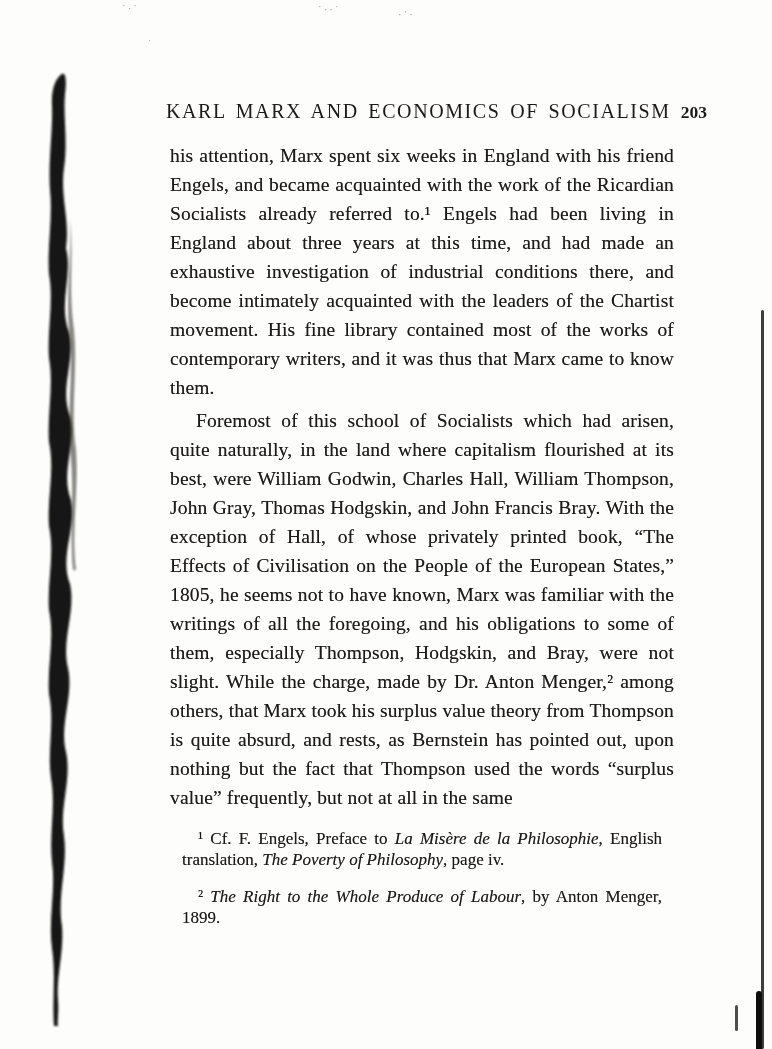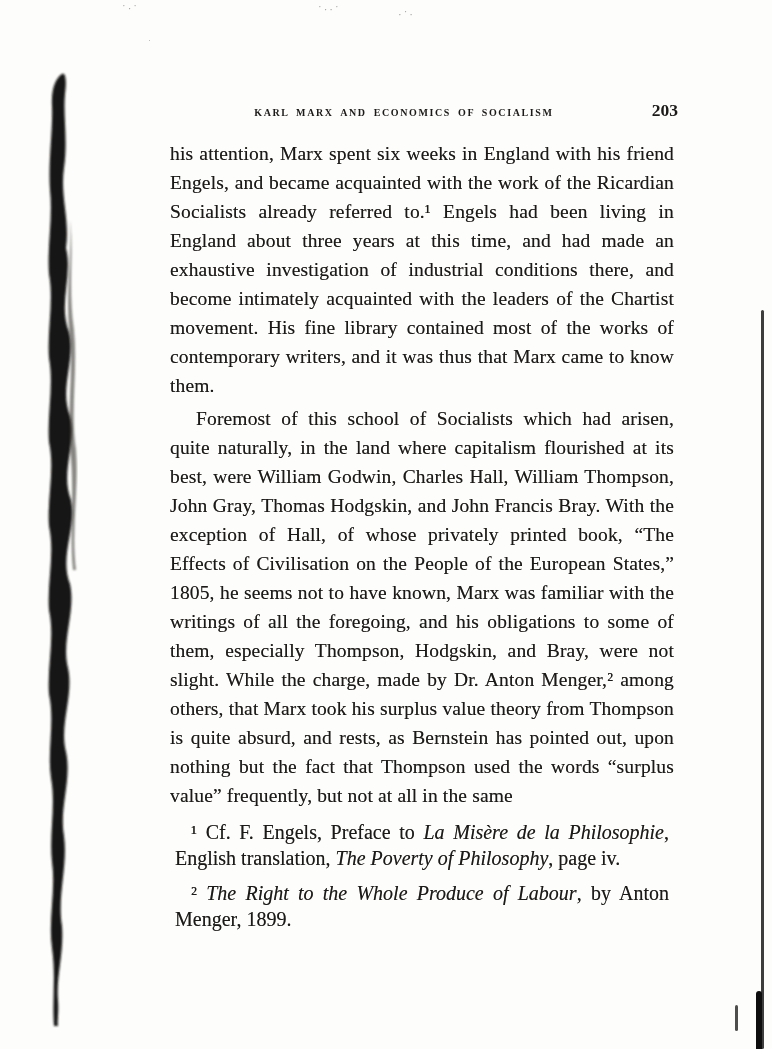--- a/index.html
+++ b/index.html
@@ -25,22 +25,22 @@
     width: 512px;
   }
   .running-head {
     display: flex;
     align-items: baseline;
     margin-bottom: 18px;
   }
   .running-head .head-title {
     flex: 1;
     text-align: center;
-    font-size: 10px;
-    font-weight: 700;
+    font-size: 20px;
+    font-weight: 400;
     letter-spacing: 1.6px;
     word-spacing: 3px;
     white-space: nowrap;
   }
   .running-head .head-page {
     font-size: 17.5px;
     font-weight: 700;
     margin-left: 10px;
   }
   .body-text p.para {
@@ -51,24 +51,24 @@
     letter-spacing: 0.15px;
     text-shadow: 0 0 0.4px rgba(20,18,16,0.55);
   }
   .body-text p.para.indent {
     text-indent: 26px;
   }
   .footnotes {
     margin-top: 9px;
   }
   .footnotes p.footnote {
-    margin: 9px;
+    margin: 16px;
     text-align: justify;
-    font-size: 20px;
-    line-height: 26px;
+    font-size: 17px;
+    line-height: 21px;
     text-indent: 16px;
     text-shadow: 0 0 0.3px rgba(20,18,16,0.5);
   }
   .footnotes p.footnote i {
     font-style: italic;
   }
   
   .ink-smear {
     position: absolute;
     left: 46px;

